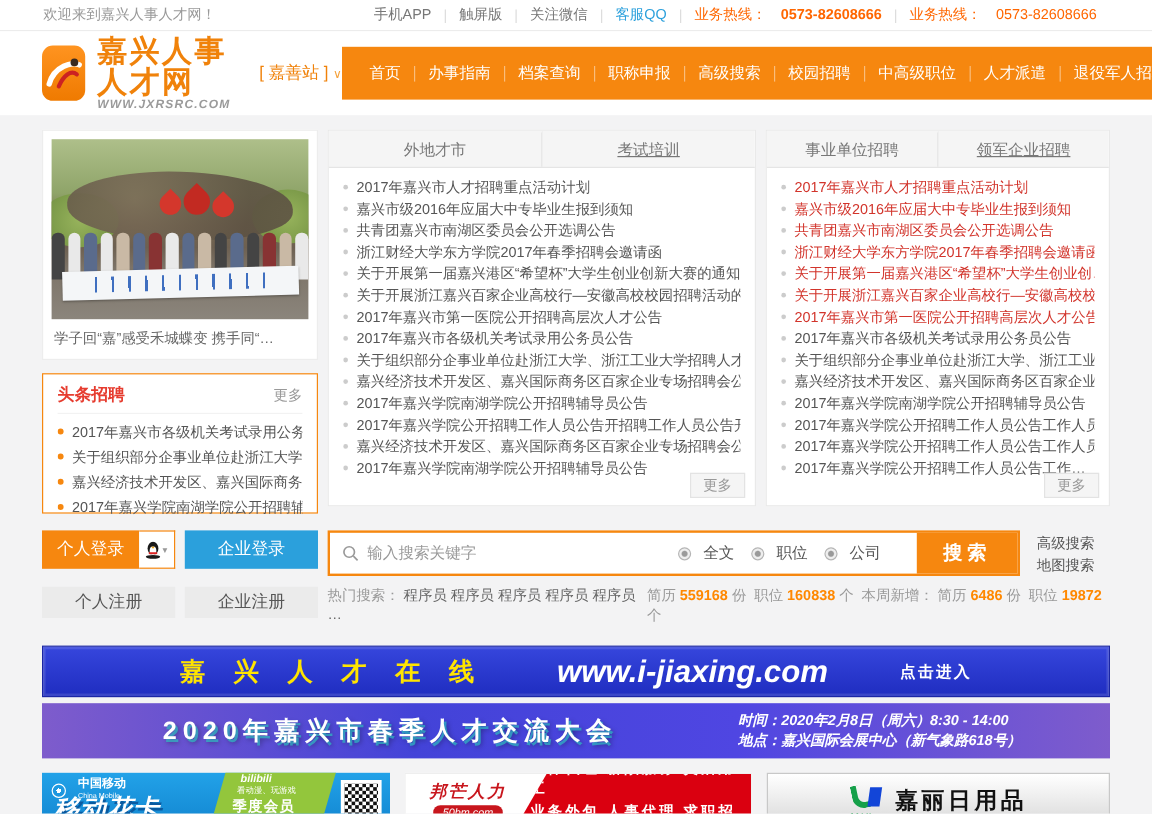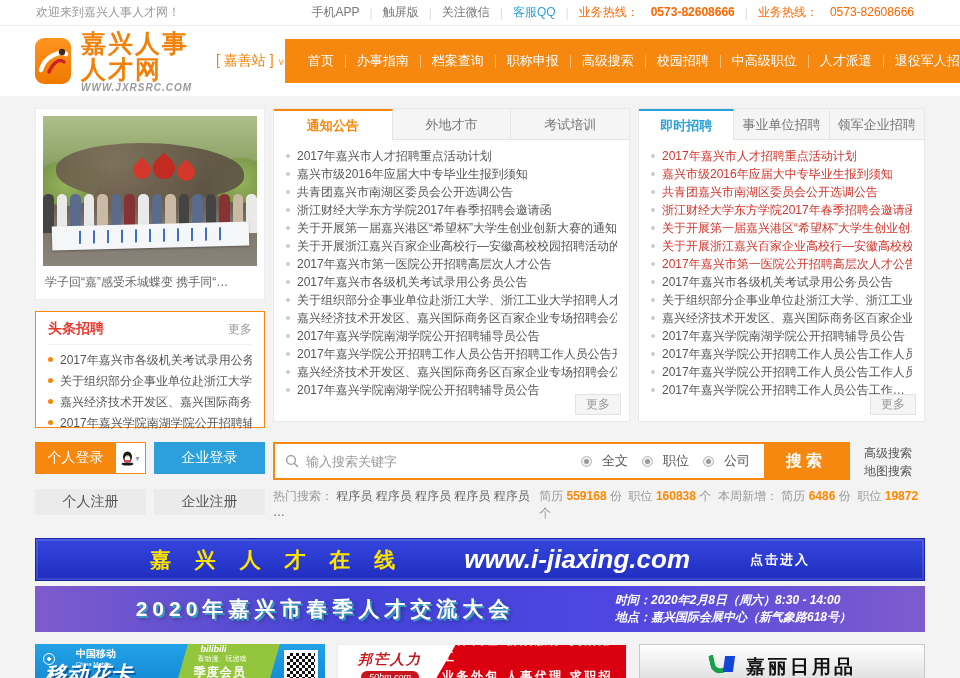--- a/index.html
+++ b/index.html
@@ -65,21 +65,21 @@
   .more-sm { color:#999; font-size:12px; cursor:pointer; }
   .headline-list { list-style:none; margin-top:5px; }
   .headline-list li { font-size:12px; color:#555; line-height:21px; white-space:nowrap; overflow:hidden; cursor:pointer; }
   .headline-list li::before { content:""; display:inline-block; width:5px; height:5px; border-radius:50%;
                               background:#f6870f; margin-right:7px; vertical-align:2px; }
 
   .panel { background:#fff; border:1px solid #e9e9e9; position:relative; height:314px; }
   .tabs { display:flex; border-bottom:1px solid #e5e5e5; background:#f5f5f5; height:31px; }
   .tab { flex:1; display:flex; align-items:center; justify-content:center; font-size:13px; color:#777;
          border-right:1px solid #e5e5e5; border-top:2px solid transparent; cursor:pointer; }
-  .tab:last-child { border-right:none; }
+  .tab:last-child { border-right:none;text-decoration:underline; }
   .tab.active { background:#fff; margin-bottom:-1px; font-weight:bold; }
   .panel.orange .tab.active { color:#f6870f; border-top-color:#f6870f; }
   .panel.blue   .tab.active { color:#2ba0dc; border-top-color:#2ba0dc; }
   .news-list { list-style:none; padding:7px 12px 0; }
   .news-list li { font-size:12px; line-height:18px; color:#555; white-space:nowrap; overflow:hidden; cursor:pointer; }
   .news-list li::before { content:""; display:inline-block; width:4px; height:4px; border-radius:50%;
                           background:#ccc; margin-right:7px; vertical-align:2px; }
   .panel.blue .news-list li.hot { color:#d2342b; }
   .more-btn { position:absolute; right:8px; bottom:6px; background:#f5f5f5; border:1px solid #e3e3e3;
               color:#999; font-size:12px; padding:1px 10px; cursor:pointer; }
@@ -92,28 +92,28 @@
   .btn-personal { flex:1; height:32px; background:#f6870f; color:#fff; }
   .qq-box { width:30px; height:32px; background:#fff; border:1px solid #f6870f; border-left:none;
             display:flex; align-items:center; justify-content:center; gap:1px; cursor:pointer; }
   .qq-caret { font-size:8px; color:#999; }
   .btn-company { flex:1; height:32px; background:#2ba0dc; color:#fff; }
   .btn-reg { height:26px; background:#ebebeb; color:#555; }
 
   .search-row { display:flex; }
   .search-wrap { display:flex; align-items:stretch; border:2px solid #f6870f; background:#fff; width:577px; height:38px; }
   .search-input-zone { flex:1; display:flex; align-items:center; padding:0 10px; }
-  .search-input { border:none; outline:none; flex:1; font-size:13px; color:#333; font-family:Liberation Sans, sans-serif; }
+  .search-input { border:none; outline:none; flex:1; font-size:13px; color:#333; font-family:Liberation Serif, serif; }
   .search-input::placeholder { color:#999; }
   .radios { display:flex; align-items:center; gap:14px; padding:0 14px; }
   .radio-item { display:flex; align-items:center; gap:10px; font-size:13px; color:#555; cursor:pointer; }
   .radio-dot { width:11px; height:11px; border-radius:50%; border:1px solid #b5b5b5;
                background:radial-gradient(circle,#9a9a9a 0 2px,#eee 3px); }
   .btn-search { width:84px; background:#f6870f; color:#fff; font-size:16px; font-weight:bold;
-                letter-spacing:4px; display:flex; align-items:center; justify-content:center; cursor:pointer; }
+                letter-spacing:4px; display:flex; align-items:center; justify-content:center; cursor:pointer;margin-left:16px; }
   .adv-links { margin-left:14px; font-size:12px; color:#555; line-height:18px; padding-top:2px; }
   .adv-links div { cursor:pointer; }
   .hot-row { margin-top:8px; display:flex; justify-content:space-between; font-size:12px; color:#999; }
   .hot-terms { color:#666; cursor:pointer; }
   .stats b { color:#ff8800; font-weight:bold; }
 
   
   .banner1 { margin:16px 35px 0; height:43px; background:linear-gradient(180deg,#3646dd,#1f2dc0);
              border:1px solid #1a25a5; box-shadow:inset 0 0 0 2px rgba(255,255,255,.12);
              display:flex; align-items:center; justify-content:center; gap:60px; cursor:pointer; }
@@ -124,21 +124,21 @@
              background:linear-gradient(90deg,#7e5ccc,#4343d8 35%,#4f46e2 65%,#7e5ccc);
              display:flex; align-items:center; cursor:pointer; }
   .banner2 .t1 { flex:1; text-align:center; color:#fff; font-size:21px; font-weight:bold; letter-spacing:5px;
                  text-shadow:2px 2px 0 rgba(46,196,196,.65), 3px 3px 4px rgba(0,0,0,.35); }
   .banner2 .info { width:310px; color:#fff; font-size:12px; font-weight:bold; font-style:italic; line-height:17px; padding-right:14px; }
 
   
   .ads { margin:8px 35px 0; display:grid; grid-template-columns:290px 290px 286px; gap:12px; }
   .ad { height:46px; position:relative; overflow:hidden; cursor:pointer; }
   .ad-mobile { background:linear-gradient(180deg,#22a2e8,#1285d0); }
-  .cm-brand { position:absolute; left:8px; top:5px; color:#fff; display:flex; gap:21px; align-items:center; }
+  .cm-brand { position:absolute; left:8px; top:5px; color:#fff; display:flex; gap:10px; align-items:center; }
   .cm-mark { width:12px; height:12px; border:1.5px solid #fff; border-radius:50%;
              background:radial-gradient(circle,#fff 0 2px,transparent 2px); }
   .cm-name { font-size:10px; font-weight:bold; line-height:10px; }
   .cm-en { font-size:6px; display:block; font-weight:normal; }
   .hk-title { position:absolute; left:10px; bottom:2px; color:#fff; font-size:21px; font-weight:900; font-style:italic;
               letter-spacing:1px; text-shadow:2px 2px 0 #0a5aa0; }
   .green-band { position:absolute; right:52px; top:-6px; width:92px; height:60px; background:#93c63c;
                 transform:skewX(-16deg); padding:6px 6px 0 14px; }
   .bili { color:#fff; font-size:9px; font-weight:bold; font-style:italic; transform:skewX(16deg); }
   .bili-promo { color:#fff; font-size:7px; transform:skewX(16deg); }
@@ -270,21 +270,20 @@
         <li>2017年嘉兴市各级机关考试录用公务…</li>
         <li>关于组织部分企事业单位赴浙江大学…</li>
         <li>嘉兴经济技术开发区、嘉兴国际商务…</li>
         <li>2017年嘉兴学院南湖学院公开招聘辅…</li>
       </ul>
     </div>
   </div>
 
   <div class="panel orange">
     <div class="tabs">
-      <div class="tab active">通知公告</div>
       <div class="tab">外地才市</div>
       <div class="tab">考试培训</div>
     </div>
     <ul class="news-list">
       <li>2017年嘉兴市人才招聘重点活动计划</li>
       <li>嘉兴市级2016年应届大中专毕业生报到须知</li>
       <li>共青团嘉兴市南湖区委员会公开选调公告</li>
       <li>浙江财经大学东方学院2017年春季招聘会邀请函</li>
       <li>关于开展第一届嘉兴港区“希望杯”大学生创业创新大赛的通知</li>
       <li>关于开展浙江嘉兴百家企业高校行—安徽高校校园招聘活动的通…</li>
@@ -295,21 +294,20 @@
       <li>2017年嘉兴学院南湖学院公开招聘辅导员公告</li>
       <li>2017年嘉兴学院公开招聘工作人员公告开招聘工作人员公告开…</li>
       <li>嘉兴经济技术开发区、嘉兴国际商务区百家企业专场招聘会公告</li>
       <li>2017年嘉兴学院南湖学院公开招聘辅导员公告</li>
     </ul>
     <div class="more-btn">更多</div>
   </div>
 
   <div class="panel blue">
     <div class="tabs">
-      <div class="tab active">即时招聘</div>
       <div class="tab">事业单位招聘</div>
       <div class="tab">领军企业招聘</div>
     </div>
     <ul class="news-list">
       <li class="hot">2017年嘉兴市人才招聘重点活动计划</li>
       <li class="hot">嘉兴市级2016年应届大中专毕业生报到须知</li>
       <li class="hot">共青团嘉兴市南湖区委员会公开选调公告</li>
       <li class="hot">浙江财经大学东方学院2017年春季招聘会邀请函</li>
       <li class="hot">关于开展第一届嘉兴港区“希望杯”大学生创业创…</li>
       <li class="hot">关于开展浙江嘉兴百家企业高校行—安徽高校校园…</li>

